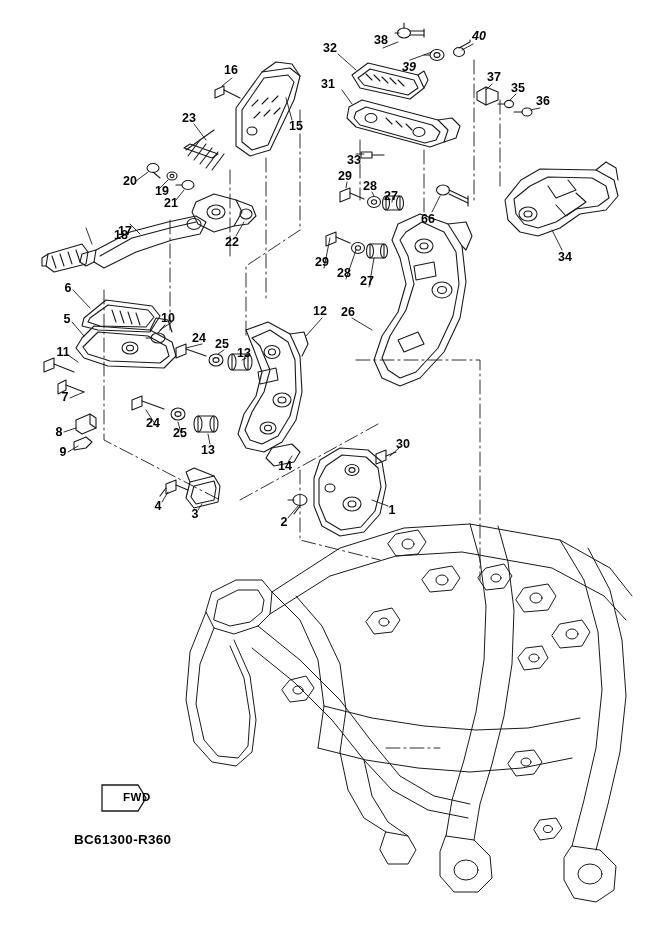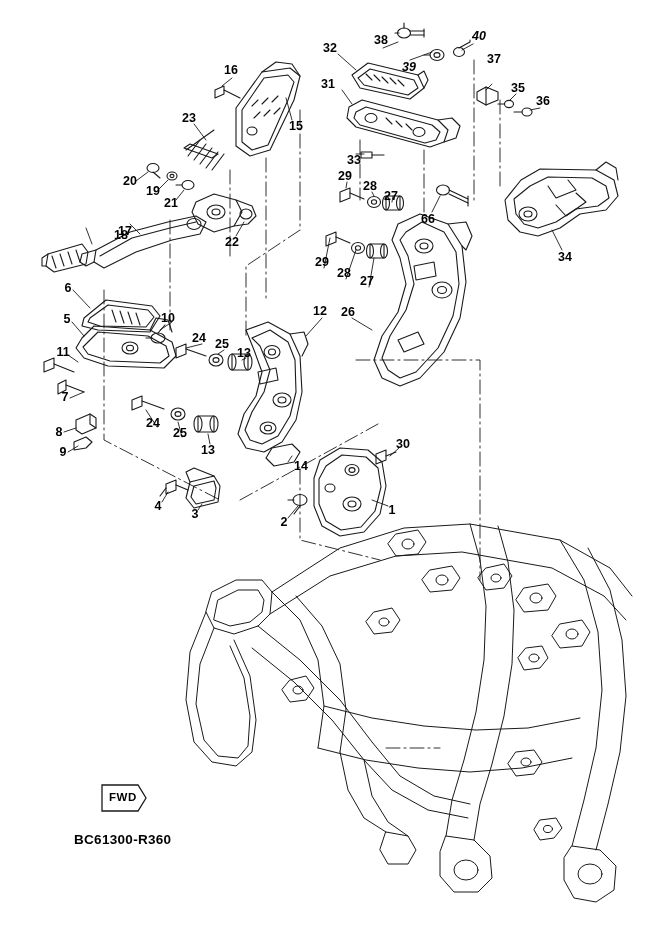--- a/index.html
+++ b/index.html
@@ -46,21 +46,21 @@
   }
   #fwd-badge {
     position: absolute;
     left: 100px;
     top: 783px;
     width: 48px;
     height: 30px;
   }
   #fwd-badge .fwd-label {
     position: absolute;
-    left: 9px;
+    left: 23px;
     top: 8px;
     font-family: "Liberation Sans", sans-serif;
     font-size: 11.5px;
     font-weight: bold;
     color: #000000;
     letter-spacing: 0.5px;
   }
 </style>
 </head>
 <body>
@@ -460,30 +460,30 @@
     <span class="fwd-label">FWD</span>
   </div>
 
   <div id="part-code">BC61300-R360</div>
 
   <div id="callout-layer">
       <div class="callout" style="left: 381px; top: 40px;">38</div>
       <div class="callout" style="left: 479px; top: 36px; font-style: italic;">40</div>
       <div class="callout" style="left: 330px; top: 48px;">32</div>
       <div class="callout" style="left: 409px; top: 67px; font-style: italic;">39</div>
-      <div class="callout" style="left: 494px; top: 59px;">37</div>
+      <div class="callout" style="left: 494px; top: 77px;">37</div>
       <div class="callout" style="left: 518px; top: 88px;">35</div>
       <div class="callout" style="left: 543px; top: 101px;">36</div>
       <div class="callout" style="left: 231px; top: 70px;">16</div>
       <div class="callout" style="left: 328px; top: 84px;">31</div>
       <div class="callout" style="left: 296px; top: 126px;">15</div>
       <div class="callout" style="left: 189px; top: 118px;">23</div>
       <div class="callout" style="left: 354px; top: 160px;">33</div>
       <div class="callout" style="left: 130px; top: 181px;">20</div>
-      <div class="callout" style="left: 153px; top: 191px;">19</div>
+      <div class="callout" style="left: 162px; top: 191px;">19</div>
       <div class="callout" style="left: 171px; top: 203px;">21</div>
       <div class="callout" style="left: 345px; top: 176px;">29</div>
       <div class="callout" style="left: 370px; top: 186px;">28</div>
       <div class="callout" style="left: 391px; top: 196px;">27</div>
       <div class="callout" style="left: 428px; top: 219px;">66</div>
       <div class="callout" style="left: 81px; top: 235px; margin-left: 40px;">18</div>
       <div class="callout" style="left: 125px; top: 219px; margin-top: 12px;">17</div>
       <div class="callout" style="left: 232px; top: 242px;">22</div>
       <div class="callout" style="left: 565px; top: 257px;">34</div>
       <div class="callout" style="left: 322px; top: 262px;">29</div>
@@ -498,20 +498,20 @@
       <div class="callout" style="left: 222px; top: 344px;">25</div>
       <div class="callout" style="left: 244px; top: 353px;">13</div>
       <div class="callout" style="left: 63px; top: 352px;">11</div>
       <div class="callout" style="left: 65px; top: 397px;">7</div>
       <div class="callout" style="left: 153px; top: 423px;">24</div>
       <div class="callout" style="left: 180px; top: 433px;">25</div>
       <div class="callout" style="left: 208px; top: 450px;">13</div>
       <div class="callout" style="left: 59px; top: 432px;">8</div>
       <div class="callout" style="left: 63px; top: 452px;">9</div>
       <div class="callout" style="left: 403px; top: 444px;">30</div>
-      <div class="callout" style="left: 285px; top: 466px; margin-left: 16px;">14</div>
+      <div class="callout" style="left: 285px; top: 466px;">14</div>
       <div class="callout" style="left: 158px; top: 506px;">4</div>
       <div class="callout" style="left: 195px; top: 514px;">3</div>
       <div class="callout" style="left: 284px; top: 522px;">2</div>
       <div class="callout" style="left: 392px; top: 510px;">1</div>
     </div>
 
 </div>
 
 </body></html>

